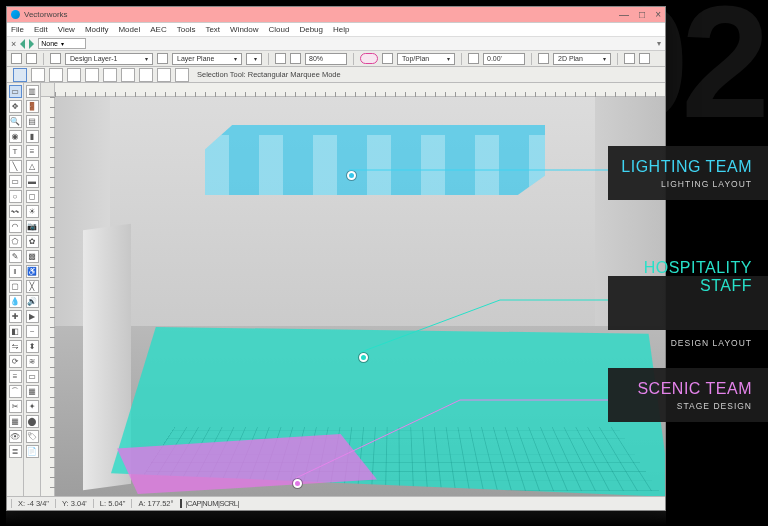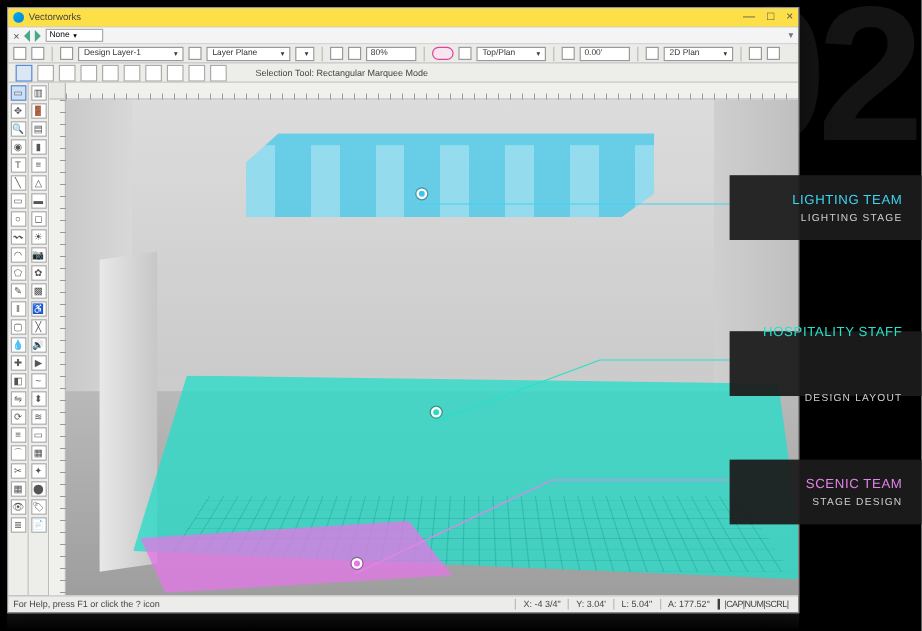--- a/index.html
+++ b/index.html
@@ -14,21 +14,21 @@
 
   .app-window {
     position: absolute; left: 6px; top: 6px; width: 660px; height: 505px;
     background: #f3f3f0; border: 1px solid #888; z-index: 1;
     box-shadow: 0 4px 24px rgba(0,0,0,.5);
     display: flex; flex-direction: column;
   }
 
   
   .titlebar {
-    height: 16px; background: #fde047; border-bottom: 1px solid #ccc;
+    height: 16px; background: #fca5a5; border-bottom: 1px solid #ccc;
     display: flex; align-items: center; padding: 0 4px; font-size: 8px;
   }
   .titlebar .logo { width: 9px; height: 9px; background: linear-gradient(135deg,#0af,#08c); border-radius: 50%; margin-right: 4px; }
   .title-text { flex: 1; color: #444; }
   .win-btns { display: flex; gap: 10px; color: #555; font-size: 10px; }
   .win-btns span { cursor: default; }
 
   
   .menubar {
     height: 14px; background: #fff; border-bottom: 1px solid #ddd;
@@ -62,21 +62,21 @@
   .optbar .sep { width:1px; height:12px; background:#bbb; margin:0 2px;}
   .pill { width:18px; height:11px; border-radius:6px; background:#f7e6f0; border:1px solid #d49;}
 
   
   .moderow {
     height: 16px; background: #ededea; border-bottom: 1px solid #bbb;
     display: flex; align-items: center; padding: 0 6px; gap: 4px;
   }
   .mode-icon { width:14px; height:14px; border:1px solid #aaa; background:#fff; }
   .mode-icon.active{ background:#dbe7f4; border-color:#5a8bd0; }
-  .mode-label { font-size: 7.5px; color:#444; margin-left:20px;}
+  .mode-label { font-size: 7.5px; color:#444; margin-left:4px;}
 
   
   .body { flex:1; display:flex; min-height:0; }
   .tool-col { width:17px; background:#ededea; border-right:1px solid #bbb; display:flex; flex-direction:column; align-items:center; padding:2px 0; gap:2px;}
   .tool-col .t { width:13px; height:13px; border:1px solid #aaa; background:#fff; font-size:8px; line-height:11px; text-align:center; color:#555;}
   .tool-col .t.sel { background:#cfe0f4; border-color:#5a8bd0; }
   .tool-col.second { border-left:none; }
 
   .canvas-wrap { flex:1; position:relative; background:#fff; overflow:hidden; }
   .ruler-h { position:absolute; left:14px; right:0; top:0; height:14px; background:#f0f0ec; border-bottom:1px solid #bbb; z-index:3;}
@@ -146,24 +146,24 @@
   
   .overlay-svg { position:absolute; inset:0; z-index:6; pointer-events:none; }
 
   
   .callout {
     position:absolute; right:0; width:160px; height:54px;
     background: rgba(28,28,28,.94); z-index:7;
     display:flex; flex-direction:column; justify-content:center;
     padding: 0 16px 0 0; text-align:right;
   }
-  .callout .hd { font-size:11px; letter-spacing:.5px; font-weight:500; }
+  .callout .hd { font-size:16px; letter-spacing:.5px; font-weight:500; }
   .callout .sub{ font-size:8.5px; color:#cfcfcf; letter-spacing:1px; margin-top:3px; }
   .callout.lt .hd{color:#3fd4f2;} .callout.ht .hd{color:#27e0c9;} .callout.st .hd{color:#e483ea;}
-  .callout.lt{ top:146px;} .callout.ht{ top:276px;gap:40px;} .callout.st{ top:383px;}
+  .callout.lt{ top:146px;} .callout.ht{ top:276px;gap:40px;} .callout.st{ top:368px;}
 
   
   .statusbar {
     height: 14px; background:#ececea; border-top:1px solid #bbb;
     display:flex; align-items:center; font-size:7.5px; color:#444; padding:0 4px;
   }
   .statusbar .hint { flex:1; }
   .statusbar .cell { border-left:1px solid #bbb; padding:0 6px; }
   .statusbar .caps { border-left:2px solid #404040; padding:0 4px; letter-spacing:-.5px;}
 
@@ -184,20 +184,34 @@
   <div class="titlebar">
     <span class="logo"></span>
     <span class="title-text">Vectorworks</span>
     <span class="win-btns">
       <span>—</span>
       <span>□</span>
       <span>×</span>
     </span>
   </div>
 
+  <div class="menubar">
+    <span>File</span>
+    <span>Edit</span>
+    <span>View</span>
+    <span>Modify</span>
+    <span>Model</span>
+    <span>AEC</span>
+    <span>Tools</span>
+    <span>Text</span>
+    <span>Window</span>
+    <span>Cloud</span>
+    <span>Debug</span>
+    <span>Help</span>
+  </div>
 
   <div class="quickbar">
     <span class="close-x">×</span>
     <span class="qb-icon qb-arrow-l"></span>
     <span class="qb-icon qb-arrow-r"></span>
     <span class="qb-select" style="min-width:48px">None</span>
     <span style="flex:1"></span>
     <span style="font-size:8px;color:#777">▾</span>
   </div>
 
@@ -318,41 +332,40 @@
         <div class="stage"></div>
 
         <div class="dot lt" style="left:292px; top:74px"></div>
         <div class="dot ht" style="left:304px; top:256px"></div>
         <div class="dot st" style="left:238px; top:382px"></div>
       </div>
     </div>
   </div>
 
   <div class="statusbar">
-    <span class="hint">For Help, press F1 or click the ? icon</span>
     <span class="cell">X:  -4 3/4"</span>
     <span class="cell">Y:  3.04'</span>
     <span class="cell">L:  5.04"</span>
     <span class="cell">A:  177.52°</span>
     <span class="caps">|CAP|NUM|SCRL|</span>
   </div>
 
 </div>
 
 <svg class="overlay-svg" width="768" height="526">
   <line x1="349" y1="170" x2="608" y2="170" stroke="#3fd4f2" stroke-width="1"></line>
   <line x1="361" y1="352" x2="500" y2="300" stroke="#27e0c9" stroke-width="1"></line>
   <line x1="500" y1="300" x2="608" y2="300" stroke="#27e0c9" stroke-width="1"></line>
   <line x1="296" y1="478" x2="460" y2="400" stroke="#e483ea" stroke-width="1"></line>
   <line x1="460" y1="400" x2="608" y2="400" stroke="#e483ea" stroke-width="1"></line>
 </svg>
 
 <div class="callout lt">
   <div class="hd">LIGHTING TEAM</div>
-  <div class="sub">LIGHTING STAGE</div>
+  <div class="sub">LIGHTING LAYOUT</div>
 </div>
 <div class="callout ht">
   <div class="hd">HOSPITALITY STAFF</div>
   <div class="sub">DESIGN LAYOUT</div>
 </div>
 <div class="callout st">
   <div class="hd">SCENIC TEAM</div>
   <div class="sub">STAGE DESIGN</div>
 </div>
 

